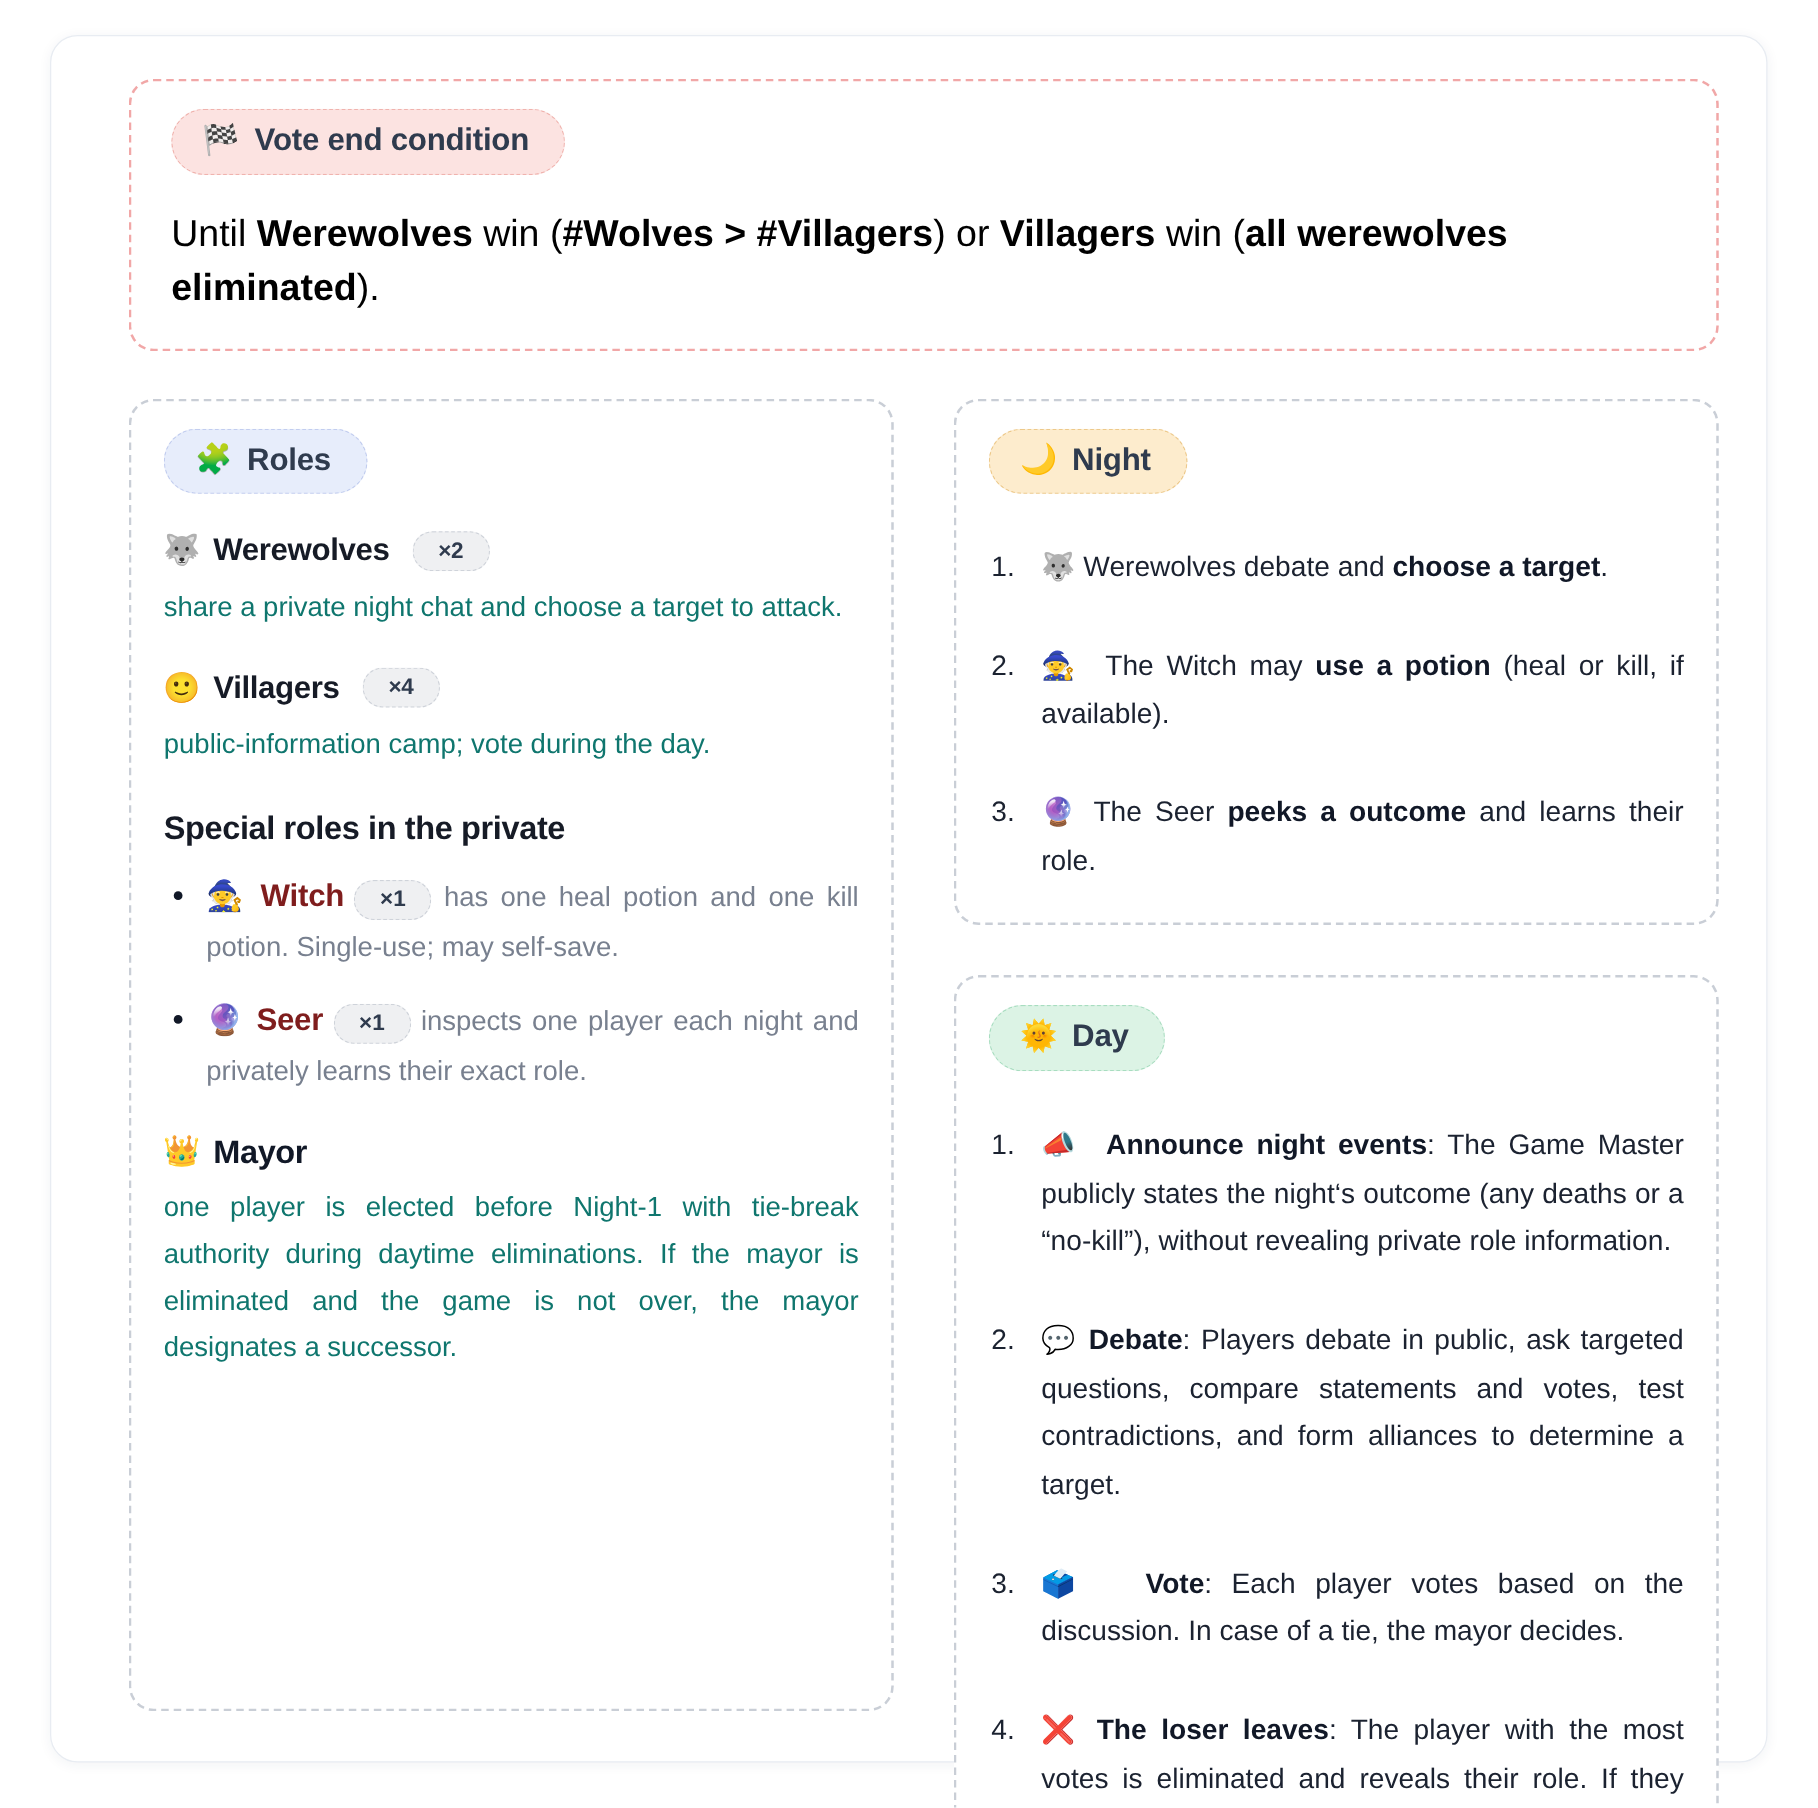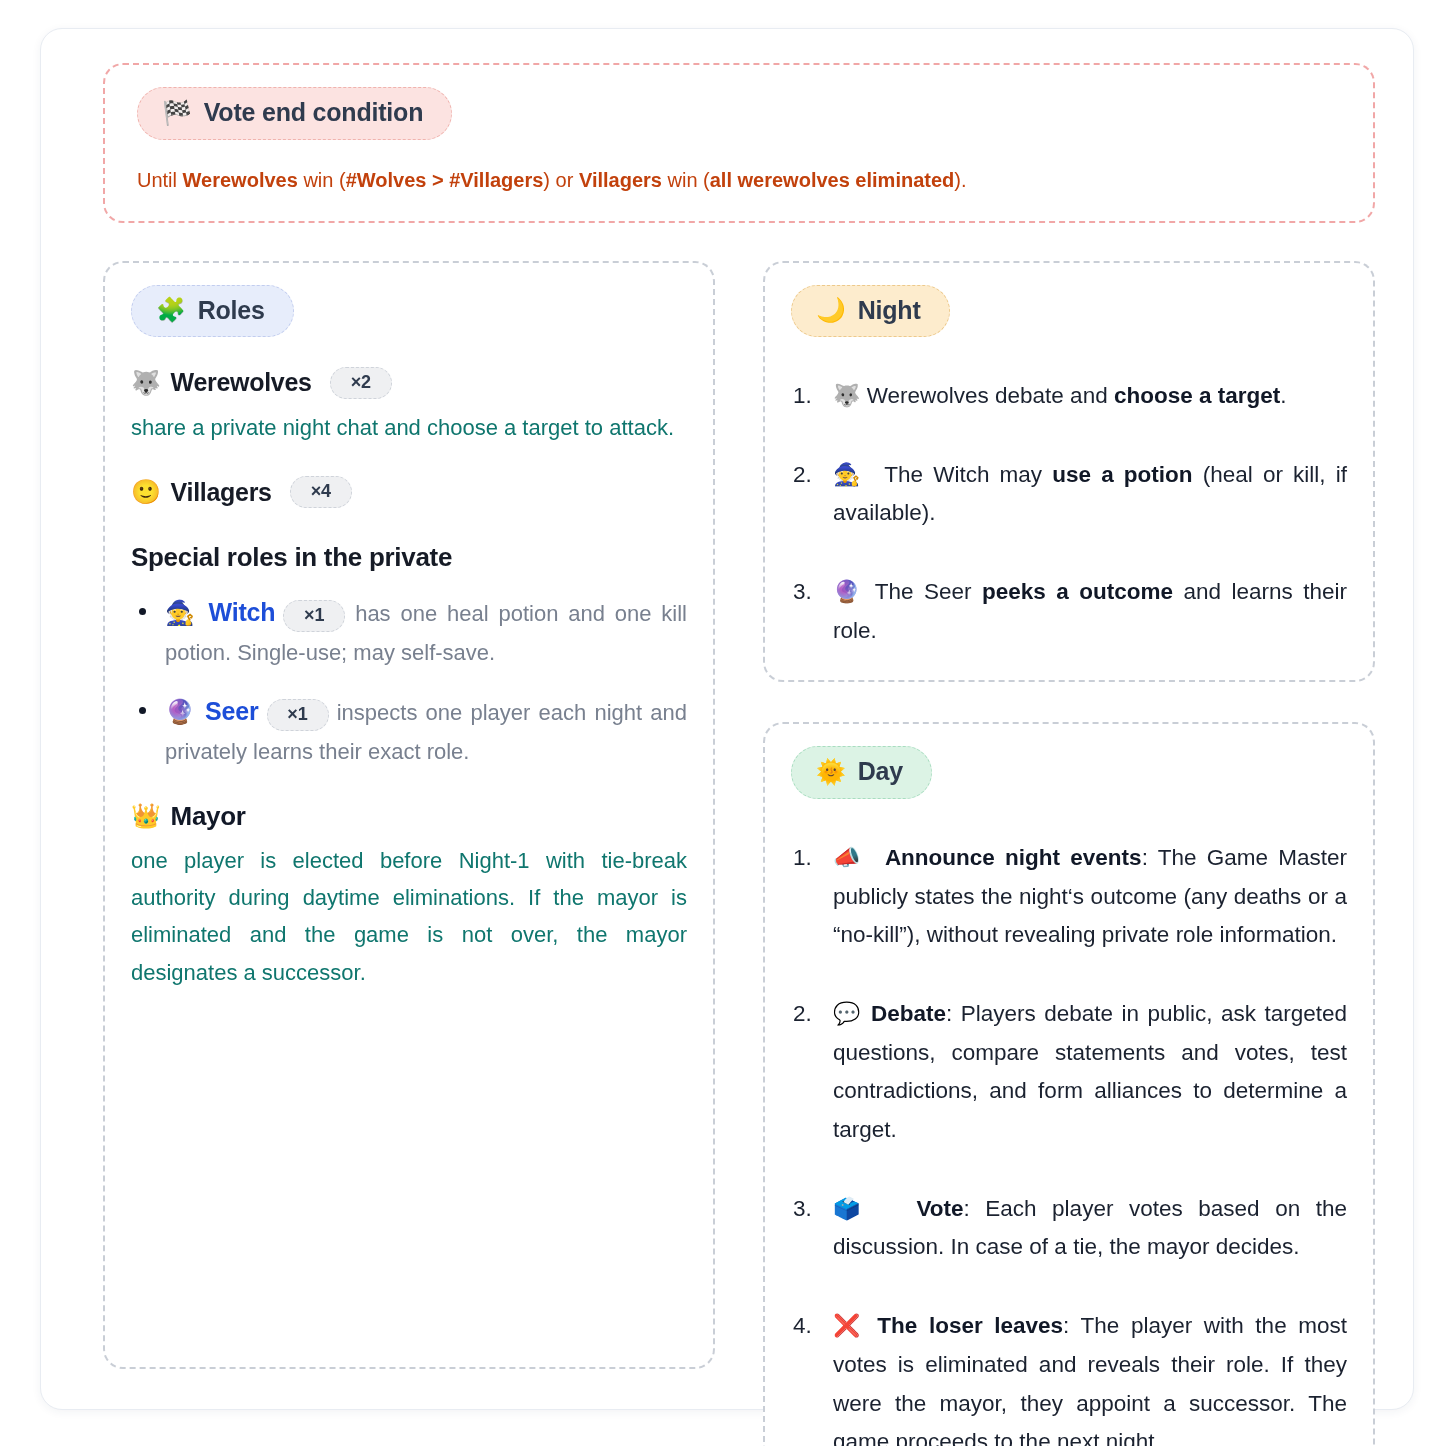--- a/index.html
+++ b/index.html
@@ -81,22 +81,22 @@
     border: 1px dashed #edc98b;
   }
   .pill-day {
     background: #dcf3e5;
     border: 1px dashed #a8ddc0;
   }
 
   
   .end-text {
     margin: 26px 0 2px 0;
-    font-size: 20px;
-    color: #c2410c;
+    font-size: 30px;
+    color: #000000;
     line-height: 1.45;
   }
   .end-text b { font-weight: 700; }
 
   
   .columns {
     display: flex;
     gap: 48px;
     margin-top: 38px;
     flex: 1;
@@ -172,21 +172,21 @@
     left: 8px;
     top: 17px;
     width: 7px;
     height: 7px;
     border-radius: 50%;
     background: #111827;
   }
   ul.special .rname {
     font-size: 25px;
     font-weight: 700;
-    color: #1d4ed8;
+    color: #7f1d1d;
     letter-spacing: -0.2px;
   }
   ul.special .emo { font-size: 24px; }
 
   .mayor-head {
     display: flex;
     align-items: center;
     gap: 10px;
     margin-top: 30px;
     font-size: 26px;
@@ -257,20 +257,21 @@
             <span>Werewolves</span>
             <span class="count-badge">×2</span>
           </div>
           <p class="role-desc">share a private night chat and choose a target to attack.</p>
 
           <div class="role-head">
             <span class="emo">🙂</span>
             <span>Villagers</span>
             <span class="count-badge">×4</span>
           </div>
+          <p class="role-desc">public-information camp; vote during the day.</p>
 
           <h3 class="subhead">Special roles in the private</h3>
 
           <ul class="special">
             <li><span class="emo">🧙</span><span class="sp"> </span><span class="rname">Witch</span><span class="count-badge">×1</span><span class="sp"> </span><span>has one heal potion and one kill potion. Single-use; may self-save.</span></li>
             <li><span class="emo">🔮</span><span class="sp"> </span><span class="rname">Seer</span><span class="count-badge">×1</span><span class="sp"> </span><span>inspects one player each night and privately learns their exact role.</span></li>
           </ul>
 
           <div class="mayor-head">
             <span class="emo">👑</span>

